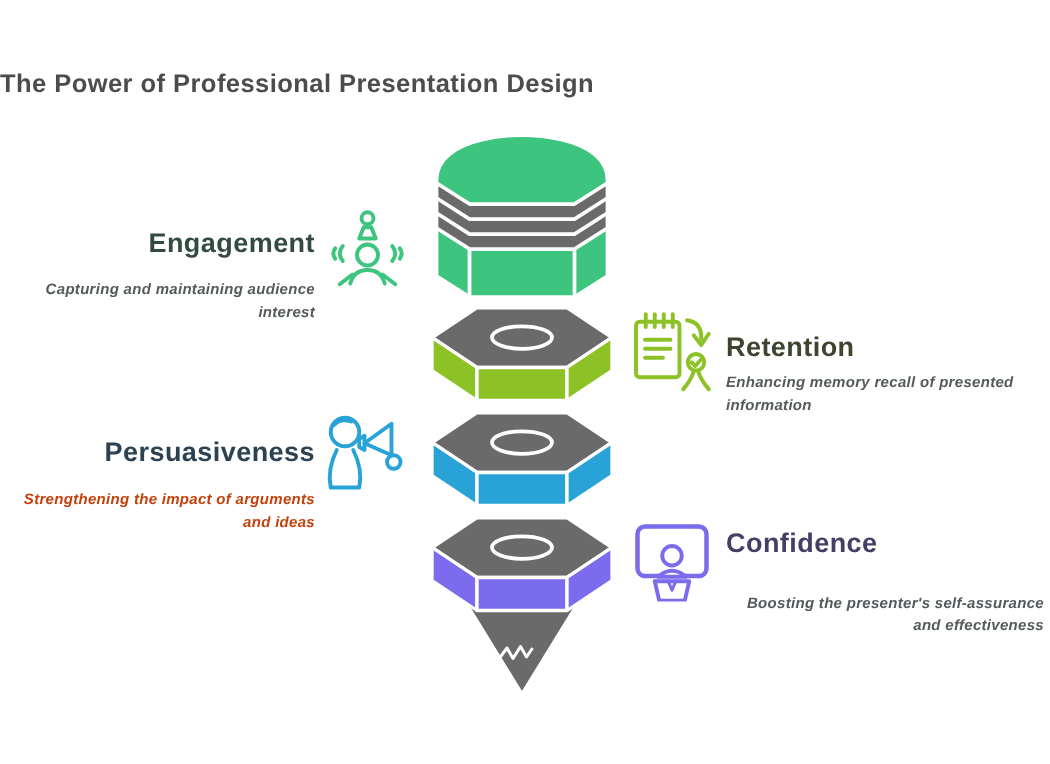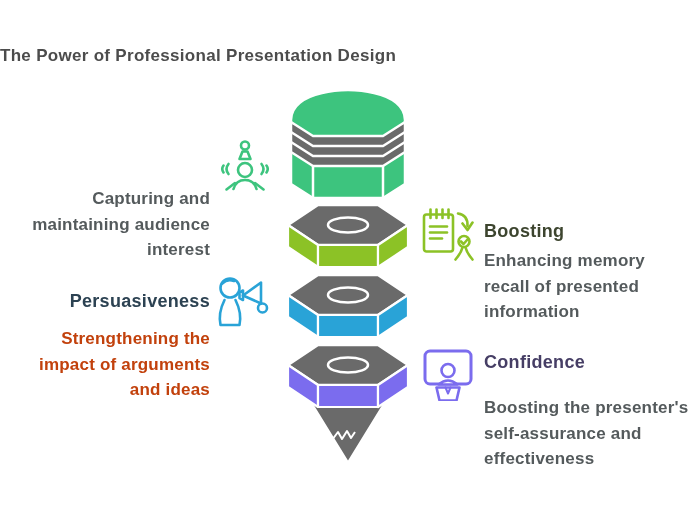--- a/index.html
+++ b/index.html
@@ -6,22 +6,22 @@
   .canvas{
     position:relative;width:700px;height:509px;background:#fff;
     font-family:"Liberation Sans",sans-serif;overflow:hidden;
   }
   .title{
     position:absolute;top:46px;left:0;width:100%;margin:0;
     text-align:left;font-size:17px;font-weight:700;letter-spacing:.3px;
   }
   .heading{position:absolute;font-size:18px;font-weight:700;letter-spacing:.3px;}
   .desc{
-    position:absolute;font-size:17px;font-weight:600;line-height:1.5;
-    letter-spacing:.2px;color:#545a5c;
+    position:absolute;font-size:10px;font-weight:600;line-height:1.5;
+    letter-spacing:.2px;color:#545a5c;font-style:italic;
   }
   .ra{text-align:right;}
   .eng-h{left:0;top:152;width:210px;left:0px;top:152px;}
   .eng-d{left:25px;top:186px;width:185px;}
   .per-h{left:0px;top:291px;width:210px;}
   .per-d{left:15px;top:326px;width:195px;}
   .ret-h{left:484px;top:221px;width:200px;}
   .ret-d{left:484px;top:248px;width:200px;}
   .con-h{left:484px;top:352px;width:200px;}
   .con-d{left:484px;top:395px;width:212px;}
@@ -70,37 +70,38 @@
       <path fill="#6a6a6a" stroke-width="2.5" d="M3 279 L62 375 L121 279 Z"></path>
       <path d="M46 352 L52 344 L56 351 L61 343 L65 350 L69 344" fill="none" stroke="#ffffff" stroke-width="2"></path>
       <path fill="#6a6a6a" stroke-width="2.5" d="M2 277 L32 257 L92 257 L122 277 L92 297 L32 297 Z"></path>
       <path fill="#7b6cee" stroke-width="2.2" d="M2 277 L32 297 L32 319 L2 299 Z"></path>
       <path fill="#7b6cee" stroke-width="2.2" d="M32 297 L92 297 L92 319 L32 319 Z"></path>
       <path fill="#7b6cee" stroke-width="2.2" d="M92 297 L122 277 L122 299 L92 319 Z"></path>
       <ellipse cx="62" cy="277" rx="20" ry="7.5" fill="none" stroke="#ffffff" stroke-width="2.5"></ellipse>
     </g>
   </svg>
 
+  <div class="heading ra eng-h" style="color: rgb(51, 74, 63);">Engagement</div>
   <div class="desc ra eng-d" style="color: rgb(84, 90, 92);">Capturing and maintaining audience interest</div>
   <svg class="icon icon-eng" width="50" height="56" viewBox="0 0 50 56" style="color: rgb(61, 196, 126);">
     <g fill="none" stroke="currentColor" stroke-width="2.6" stroke-linecap="round" stroke-linejoin="round">
       <circle cx="25" cy="7.5" r="4"></circle>
       <path d="M19.5 21 L22.5 13.5 L27.5 13.5 L30.5 21 Z"></path>
       <circle cx="25" cy="32" r="7"></circle>
       <path d="M13.5 51 Q16 42 25 42 Q34 42 36.5 51"></path>
       <path d="M15 45 L6.5 51.5"></path>
       <path d="M35 45 L43.5 51.5"></path>
       <path d="M8.5 26 Q4.5 31 8.5 36"></path>
       <path d="M3.5 27.5 Q1 31 3.5 34.5"></path>
       <path d="M41.5 26 Q45.5 31 41.5 36"></path>
       <path d="M46.5 27.5 Q49 31 46.5 34.5"></path>
     </g>
   </svg>
 
-  <div class="heading ret-h" style="color: rgb(61, 69, 47);">Boosting</div>
+  <div class="heading ret-h" style="color: rgb(61, 69, 47);">Retention</div>
   <div class="desc ret-d" style="color: rgb(84, 90, 92);">Enhancing memory recall of presented information</div>
   <svg class="icon icon-ret" width="52" height="56" viewBox="0 0 52 56" style="color: rgb(140, 194, 38);">
     <g fill="none" stroke="currentColor" stroke-width="2.6" stroke-linecap="round" stroke-linejoin="round">
       <rect x="2" y="8.5" width="29" height="37" rx="2.5"></rect>
       <path d="M8.5 3.5 L8.5 12"></path>
         <path d="M14.5 3.5 L14.5 12"></path>
       <path d="M20.5 3.5 L20.5 12"></path>
         <path d="M26.5 3.5 L26.5 12"></path>
       <path d="M8 20.5 L25 20.5"></path>
         <path d="M8 26.5 L25 26.5"></path>
@@ -121,21 +122,21 @@
       <circle cx="16" cy="16" r="9.5"></circle>
       <path d="M8.5 11.5 Q13 6.5 20 9"></path>
       <path d="M10.5 28 Q4 41 6.5 53 L25.5 53 Q28 41 21.5 28"></path>
       <path d="M25.5 20.5 L29 18.5 L29 28 L25.5 26 Z"></path>
       <path d="M29 23.5 L47 10.5 L47 31.5 Z"></path>
       <circle cx="48.5" cy="36" r="4.5"></circle>
     </g>
   </svg>
 
   <div class="heading con-h" style="color: rgb(70, 62, 101);">Confidence</div>
-  <div class="desc con-d" style="color: rgb(84, 90, 92);">Boosting the presenter's self-assurance and effectiveness</div>
+  <div class="desc con-d" style="color: rgb(84, 90, 92); text-align: right;">Boosting the presenter's self-assurance and effectiveness</div>
   <svg class="icon icon-con" width="50" height="52" viewBox="0 0 50 52" style="color: rgb(123, 108, 238);">
     <g fill="none" stroke="currentColor" stroke-width="3" stroke-linecap="round" stroke-linejoin="round">
       <rect x="2" y="2" width="46" height="33" rx="5"></rect>
     </g>
     <g fill="#ffffff" stroke="currentColor" stroke-width="2.6" stroke-linecap="round" stroke-linejoin="round">
       <circle cx="25" cy="21.5" r="6.5"></circle>
       <path d="M15.5 35.5 Q25 27.5 34.5 35.5 Z"></path>
       <path d="M13.5 38.5 L36.5 38.5 L33.5 51.5 L16.5 51.5 Z"></path>
       <path d="M22.5 38.5 L25 44.5 L27.5 38.5" stroke-width="2" fill="none"></path>
     </g>

